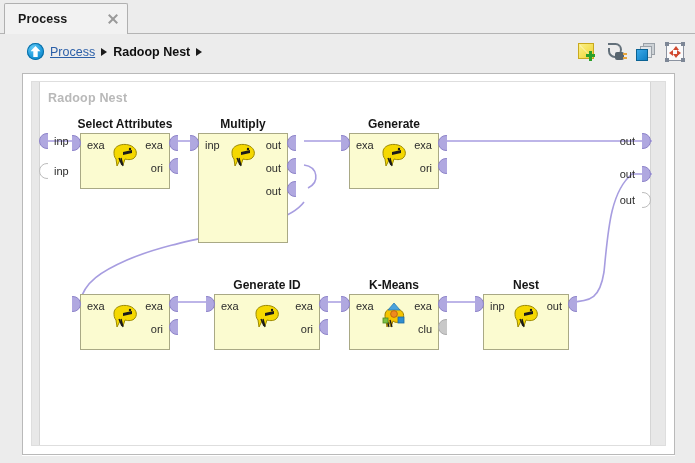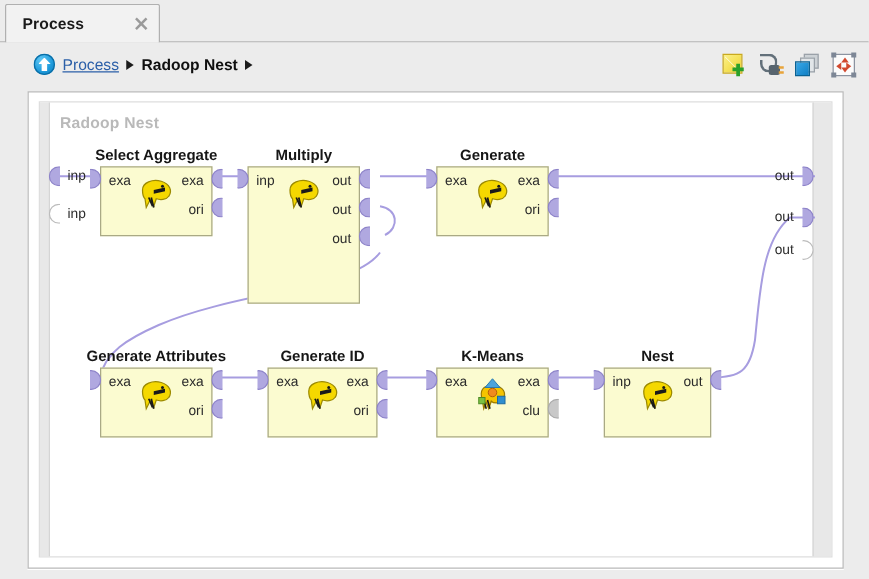--- a/index.html
+++ b/index.html
@@ -401,21 +401,21 @@
             <span class="half"></span>
           </div>
         <div class="edge-port-label" style="right:30px; top:86px;">out</div>
 
         <div class="port right unconn" style="right:14px; top:110px;">
             <span class="half"></span>
           </div>
         <div class="edge-port-label" style="right:30px; top:112px;">out</div>
 
         <div class="op" style="left:48px; top:51px; width:90px; height:56px;">
-          <div class="op-title">Select Aggregate</div>
+          <div class="op-title">Select Attributes</div>
           <svg class="op-icon" viewBox="0 0 34 30">
             <path d="M6 12 C6 6, 14 3, 21 5 C28 7, 30 13, 27 17 C25 20, 20 20, 17 19 L15 25 L12 20 L9 26 L8 19 C6 17, 6 14, 6 12 Z" fill="#f5d800" stroke="#9c8a00" stroke-width="1"></path>
             <path d="M15 12 L24 10 L24 13 L15 15 Z" fill="#1a1a1a"></path>
             <path d="M11 18 L14 25 M13 18 L15 26" stroke="#1a1a1a" stroke-width="1.4"></path>
             <circle cx="22" cy="9" r="1.2" fill="#1a1a1a"></circle>
           </svg>
           <span class="port-label in" style="top:5px;">exa</span>
           <span class="port-label out" style="top:5px;">exa</span>
           <span class="port-label out" style="top:28px;">ori</span>
           <div class="port right" style="left:-9px; top:1px;">
@@ -471,42 +471,41 @@
             </div>
           <div class="port left" style="right:-9px; top:1px;">
               <span class="half"></span>
             </div>
           <div class="port left" style="right:-9px; top:24px;">
               <span class="half"></span>
             </div>
         </div>
 
         <div class="op" style="left:48px; top:212px; width:90px; height:56px;">
-          <div class="op-title">Generate Attributes</div>
           <svg class="op-icon" viewBox="0 0 34 30">
             <path d="M6 12 C6 6, 14 3, 21 5 C28 7, 30 13, 27 17 C25 20, 20 20, 17 19 L15 25 L12 20 L9 26 L8 19 C6 17, 6 14, 6 12 Z" fill="#f5d800" stroke="#9c8a00" stroke-width="1"></path>
             <path d="M15 12 L24 10 L24 13 L15 15 Z" fill="#1a1a1a"></path>
             <path d="M11 18 L14 25 M13 18 L15 26" stroke="#1a1a1a" stroke-width="1.4"></path>
             <circle cx="22" cy="9" r="1.2" fill="#1a1a1a"></circle>
           </svg>
           <span class="port-label in" style="top:5px;">exa</span>
           <span class="port-label out" style="top:5px;">exa</span>
           <span class="port-label out" style="top:28px;">ori</span>
           <div class="port right" style="left:-9px; top:1px;">
               <span class="half"></span>
             </div>
           <div class="port left" style="right:-9px; top:1px;">
               <span class="half"></span>
             </div>
           <div class="port left" style="right:-9px; top:24px;">
               <span class="half"></span>
             </div>
         </div>
 
-        <div class="op" style="left:182px; top:212px; width:88px; height:56px;">
+        <div class="op" style="left:182px; top:212px; width:106px; height:56px;">
           <div class="op-title">Generate ID</div>
           <svg class="op-icon" viewBox="0 0 34 30">
             <path d="M6 12 C6 6, 14 3, 21 5 C28 7, 30 13, 27 17 C25 20, 20 20, 17 19 L15 25 L12 20 L9 26 L8 19 C6 17, 6 14, 6 12 Z" fill="#f5d800" stroke="#9c8a00" stroke-width="1"></path>
             <path d="M15 12 L24 10 L24 13 L15 15 Z" fill="#1a1a1a"></path>
             <path d="M11 18 L14 25 M13 18 L15 26" stroke="#1a1a1a" stroke-width="1.4"></path>
             <circle cx="22" cy="9" r="1.2" fill="#1a1a1a"></circle>
           </svg>
           <span class="port-label in" style="top:5px;">exa</span>
           <span class="port-label out" style="top:5px;">exa</span>
           <span class="port-label out" style="top:28px;">ori</span>

